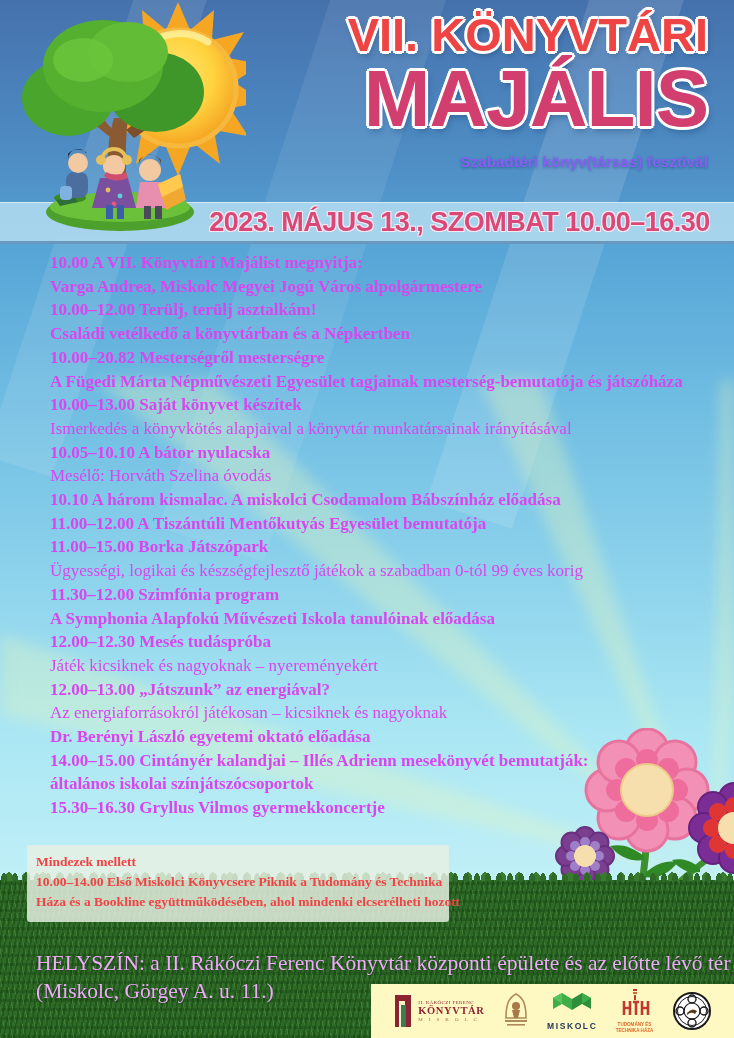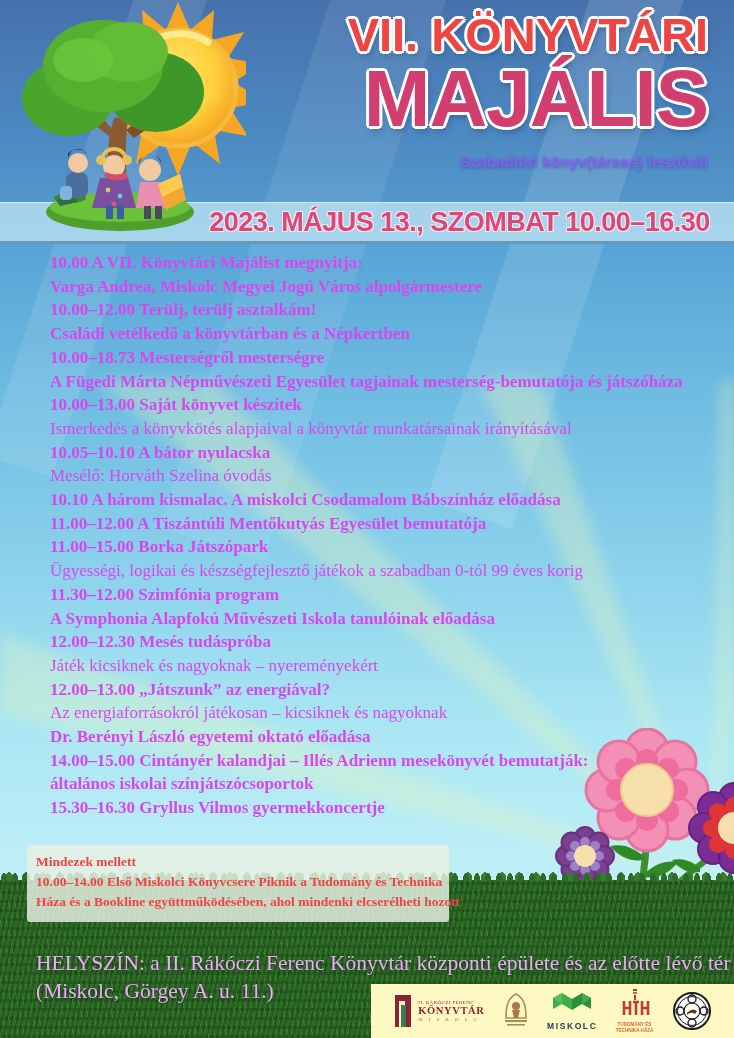--- a/index.html
+++ b/index.html
@@ -195,21 +195,21 @@
 
   <div class="banner">
     <div class="datetext">2023. MÁJUS 13., SZOMBAT 10.00–16.30</div>
   </div>
 
   <div class="program" id="program-list">
       <div class="pline b">10.00 A VII. Könyvtári Majálist megnyitja:</div>
       <div class="pline b">Varga Andrea, Miskolc Megyei Jogú Város alpolgármestere</div>
       <div class="pline b">10.00–12.00 Terülj, terülj asztalkám!</div>
       <div class="pline b">Családi vetélkedő a könyvtárban és a Népkertben</div>
-      <div class="pline b">10.00–18.73 Mesterségről mesterségre</div>
+      <div class="pline b">10.00–20.82 Mesterségről mesterségre</div>
       <div class="pline b">A Fügedi Márta Népművészeti Egyesület tagjainak mesterség-bemutatója és játszóháza</div>
       <div class="pline b">10.00–13.00 Saját könyvet készítek</div>
       <div class="pline">Ismerkedés a könyvkötés alapjaival a könyvtár munkatársainak irányításával</div>
       <div class="pline b">10.05–10.10 A bátor nyulacska</div>
       <div class="pline">Mesélő: Horváth Szelina óvodás</div>
       <div class="pline b">10.10 A három kismalac. A miskolci Csodamalom Bábszínház előadása</div>
       <div class="pline b">11.00–12.00 A Tiszántúli Mentőkutyás Egyesület bemutatója</div>
       <div class="pline b">11.00–15.00 Borka Játszópark</div>
       <div class="pline">Ügyességi, logikai és készségfejlesztő játékok a szabadban 0-tól 99 éves korig</div>
       <div class="pline b">11.30–12.00 Szimfónia program</div>

